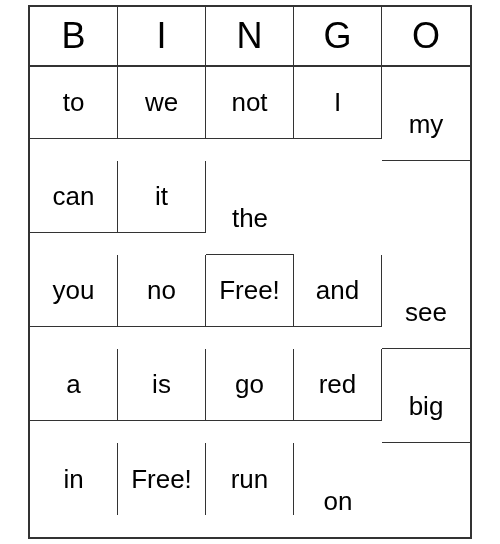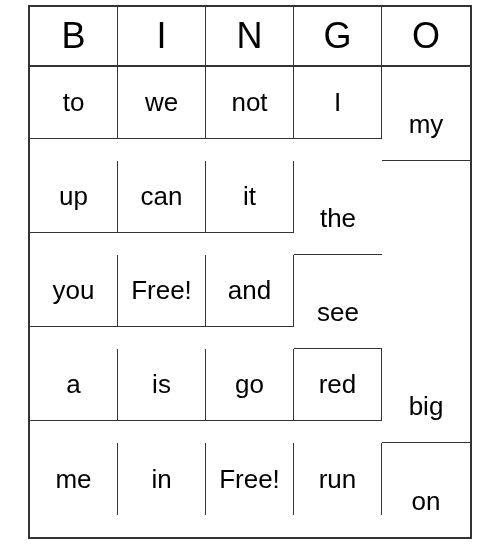--- a/index.html
+++ b/index.html
@@ -85,39 +85,38 @@
     </div>
   <div class="bingo-body">
   <div class="bingo-row">
         <div class="bingo-cell">to</div>
         <div class="bingo-cell">we</div>
         <div class="bingo-cell">not</div>
         <div class="bingo-cell">I</div>
         <div class="bingo-cell">my</div>
       </div>
       <div class="bingo-row">
-        <div class="bingo-cell">up</div>
         <div class="bingo-cell">can</div>
         <div class="bingo-cell">it</div>
         <div class="bingo-cell">the</div>
       </div>
       <div class="bingo-row">
         <div class="bingo-cell">you</div>
+        <div class="bingo-cell">no</div>
         <div class="bingo-cell">Free!</div>
         <div class="bingo-cell">and</div>
         <div class="bingo-cell">see</div>
       </div>
       <div class="bingo-row">
         <div class="bingo-cell">a</div>
         <div class="bingo-cell">is</div>
         <div class="bingo-cell">go</div>
         <div class="bingo-cell">red</div>
         <div class="bingo-cell">big</div>
       </div>
       <div class="bingo-row">
-        <div class="bingo-cell">me</div>
         <div class="bingo-cell">in</div>
         <div class="bingo-cell">Free!</div>
         <div class="bingo-cell">run</div>
         <div class="bingo-cell">on</div>
       </div>
     </div>
 </div>
 
 </body></html>

